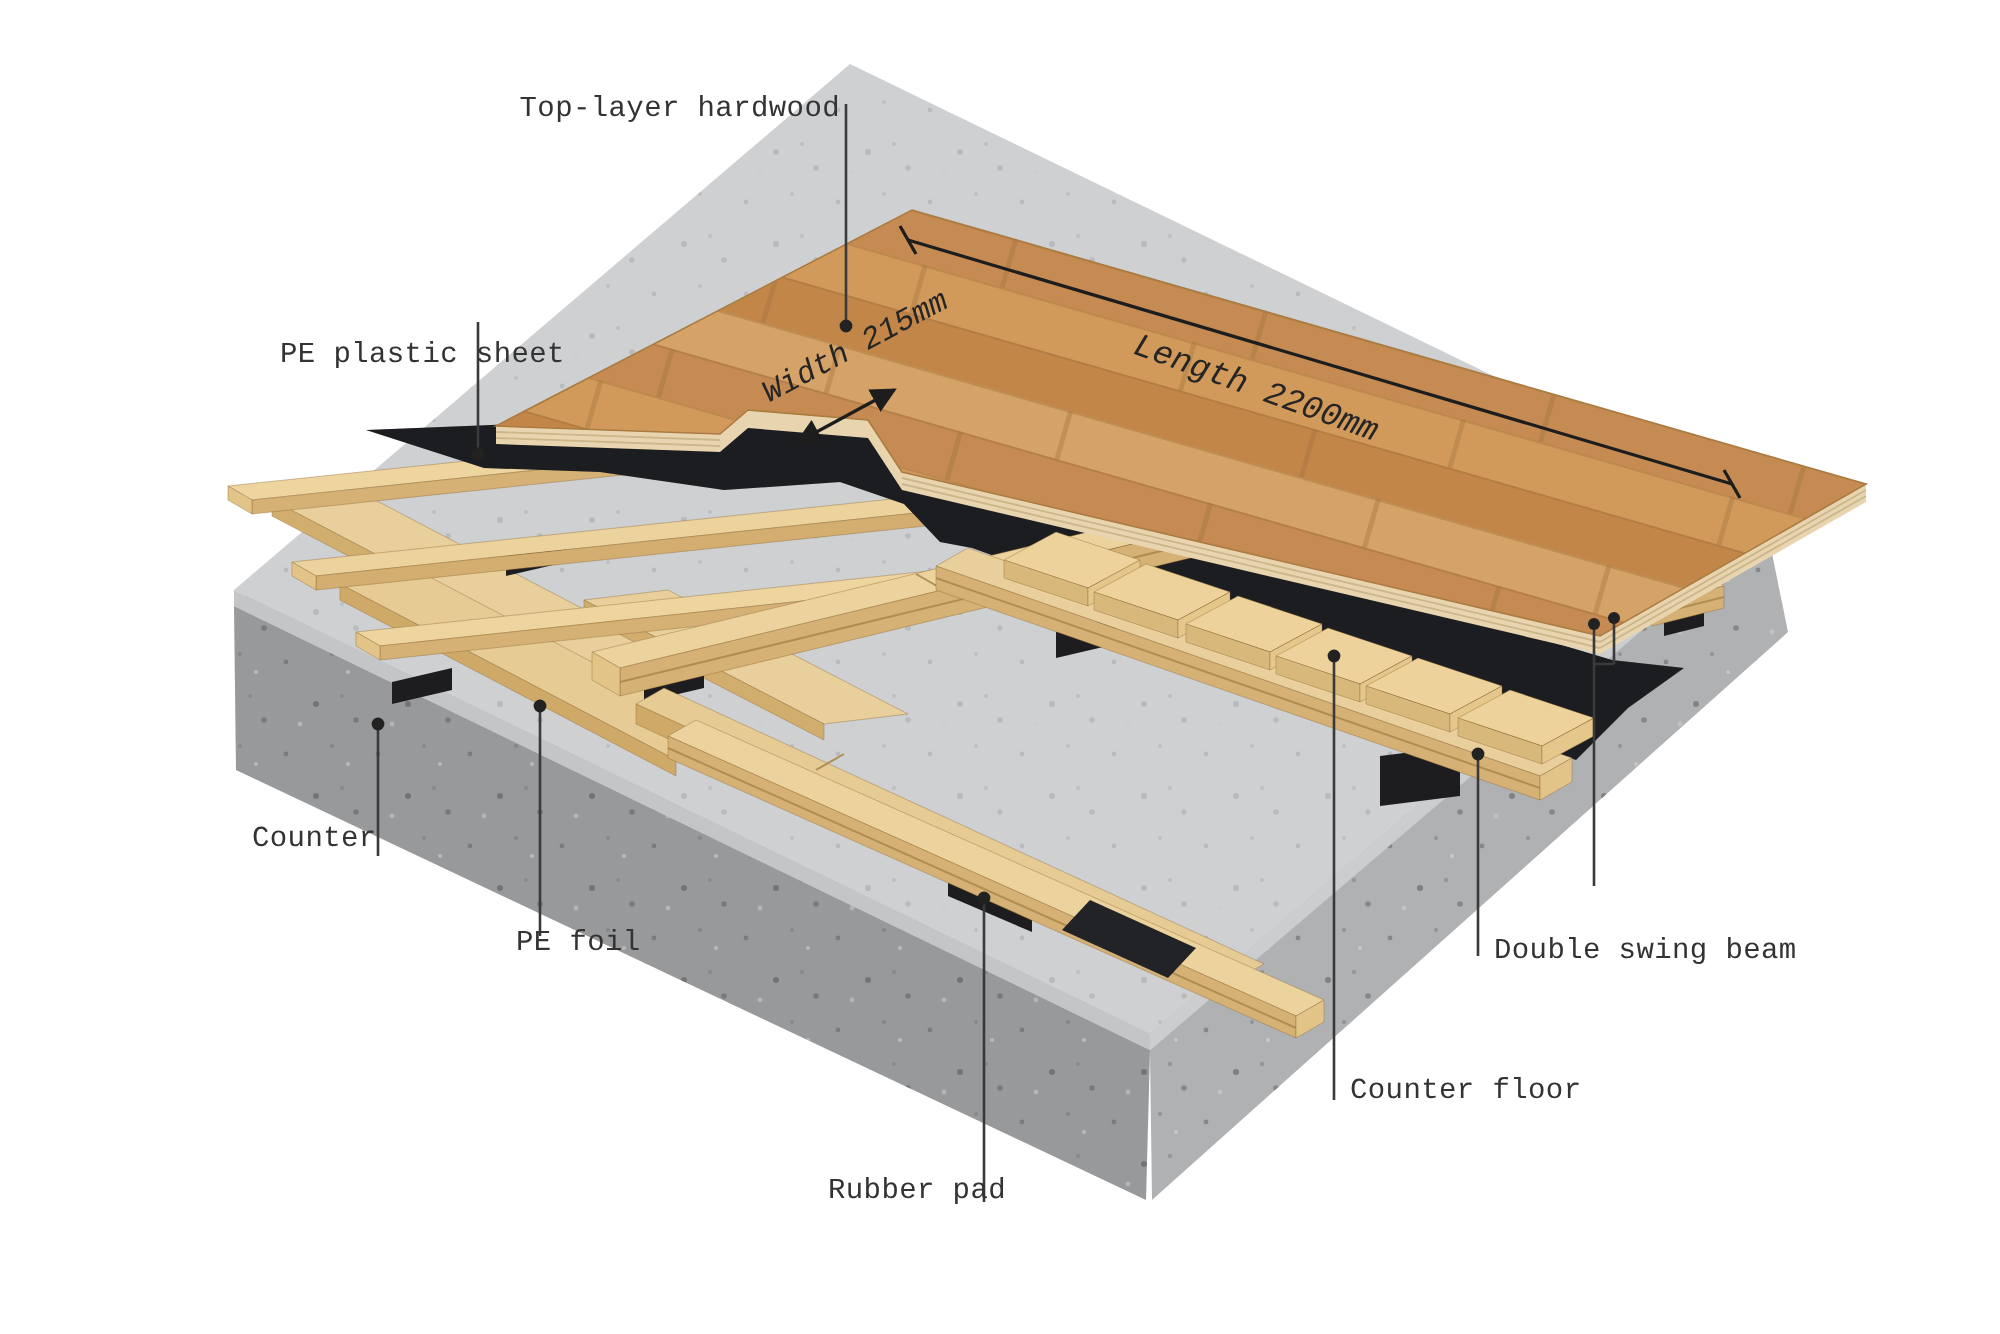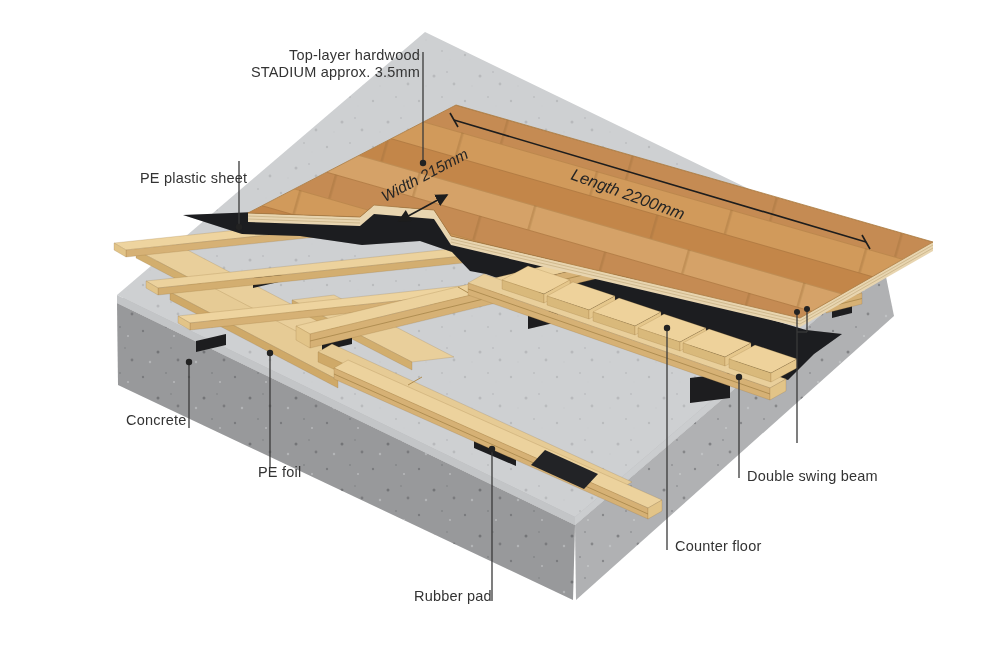--- a/index.html
+++ b/index.html
@@ -1,17 +1,17 @@
 <!DOCTYPE html>
 <html><head>
 <meta charset="utf-8">
 <style>
   html,body{margin:0;padding:0;background:#fff;}
   .stage{position:relative;width:1000px;height:667px;background:#ffffff;overflow:hidden;
-         font-family:Liberation Sans, sans-serif;}
+         font-family:Liberation Mono, monospace;}
   .stage svg{position:absolute;left:0;top:0;}
   .lbl{position:absolute;font-size:14.5px;line-height:17px;color:#333;letter-spacing:.2px;white-space:nowrap;}
   .lbl span{display:block;}
   .dim{position:absolute;font-style:italic;color:#252525;white-space:nowrap;text-align:center;}
   .dim-width{left:378px;top:170px;width:80px;font-size:15.5px;line-height:18px;transform:rotate(-28deg);}
   .dim-length{left:556px;top:158px;width:160px;font-size:16.5px;transform:rotate(20deg);transform-origin:left top;}
   .lbl-top-layer{left:240px;top:47px;width:180px;text-align:right;}
   .lbl-pe-sheet{left:140px;top:170px;}
   .lbl-concrete{left:126px;top:412px;}
   .lbl-pe-foil{left:226px;top:464px;margin-left:32px;}
@@ -228,26 +228,25 @@
     <line x1="797" y1="443" x2="797" y2="312"></line>
         <circle cx="797" cy="312" r="3" stroke="none"></circle>
     <line x1="807" y1="309" x2="807" y2="332"></line>
         <circle cx="807" cy="309" r="3" stroke="none"></circle>
     <line x1="797" y1="332" x2="807" y2="332"></line>
   </g>
 </svg>
 
 <div class="lbl lbl-top-layer">
   <span>Top-layer hardwood</span>
-  <span>STADIUM approx. 3.5mm</span>
 </div>
 
 <div class="lbl lbl-pe-sheet">PE plastic sheet</div>
 
-<div class="lbl lbl-concrete">Concrete</div>
+<div class="lbl lbl-concrete">Counter</div>
 
 <div class="lbl lbl-pe-foil">PE foil</div>
 
 <div class="lbl lbl-rubber-pad">Rubber pad</div>
 
 <div class="lbl lbl-counter-floor">Counter floor</div>
 
 <div class="lbl lbl-double-swing">Double swing beam</div>
 
 

